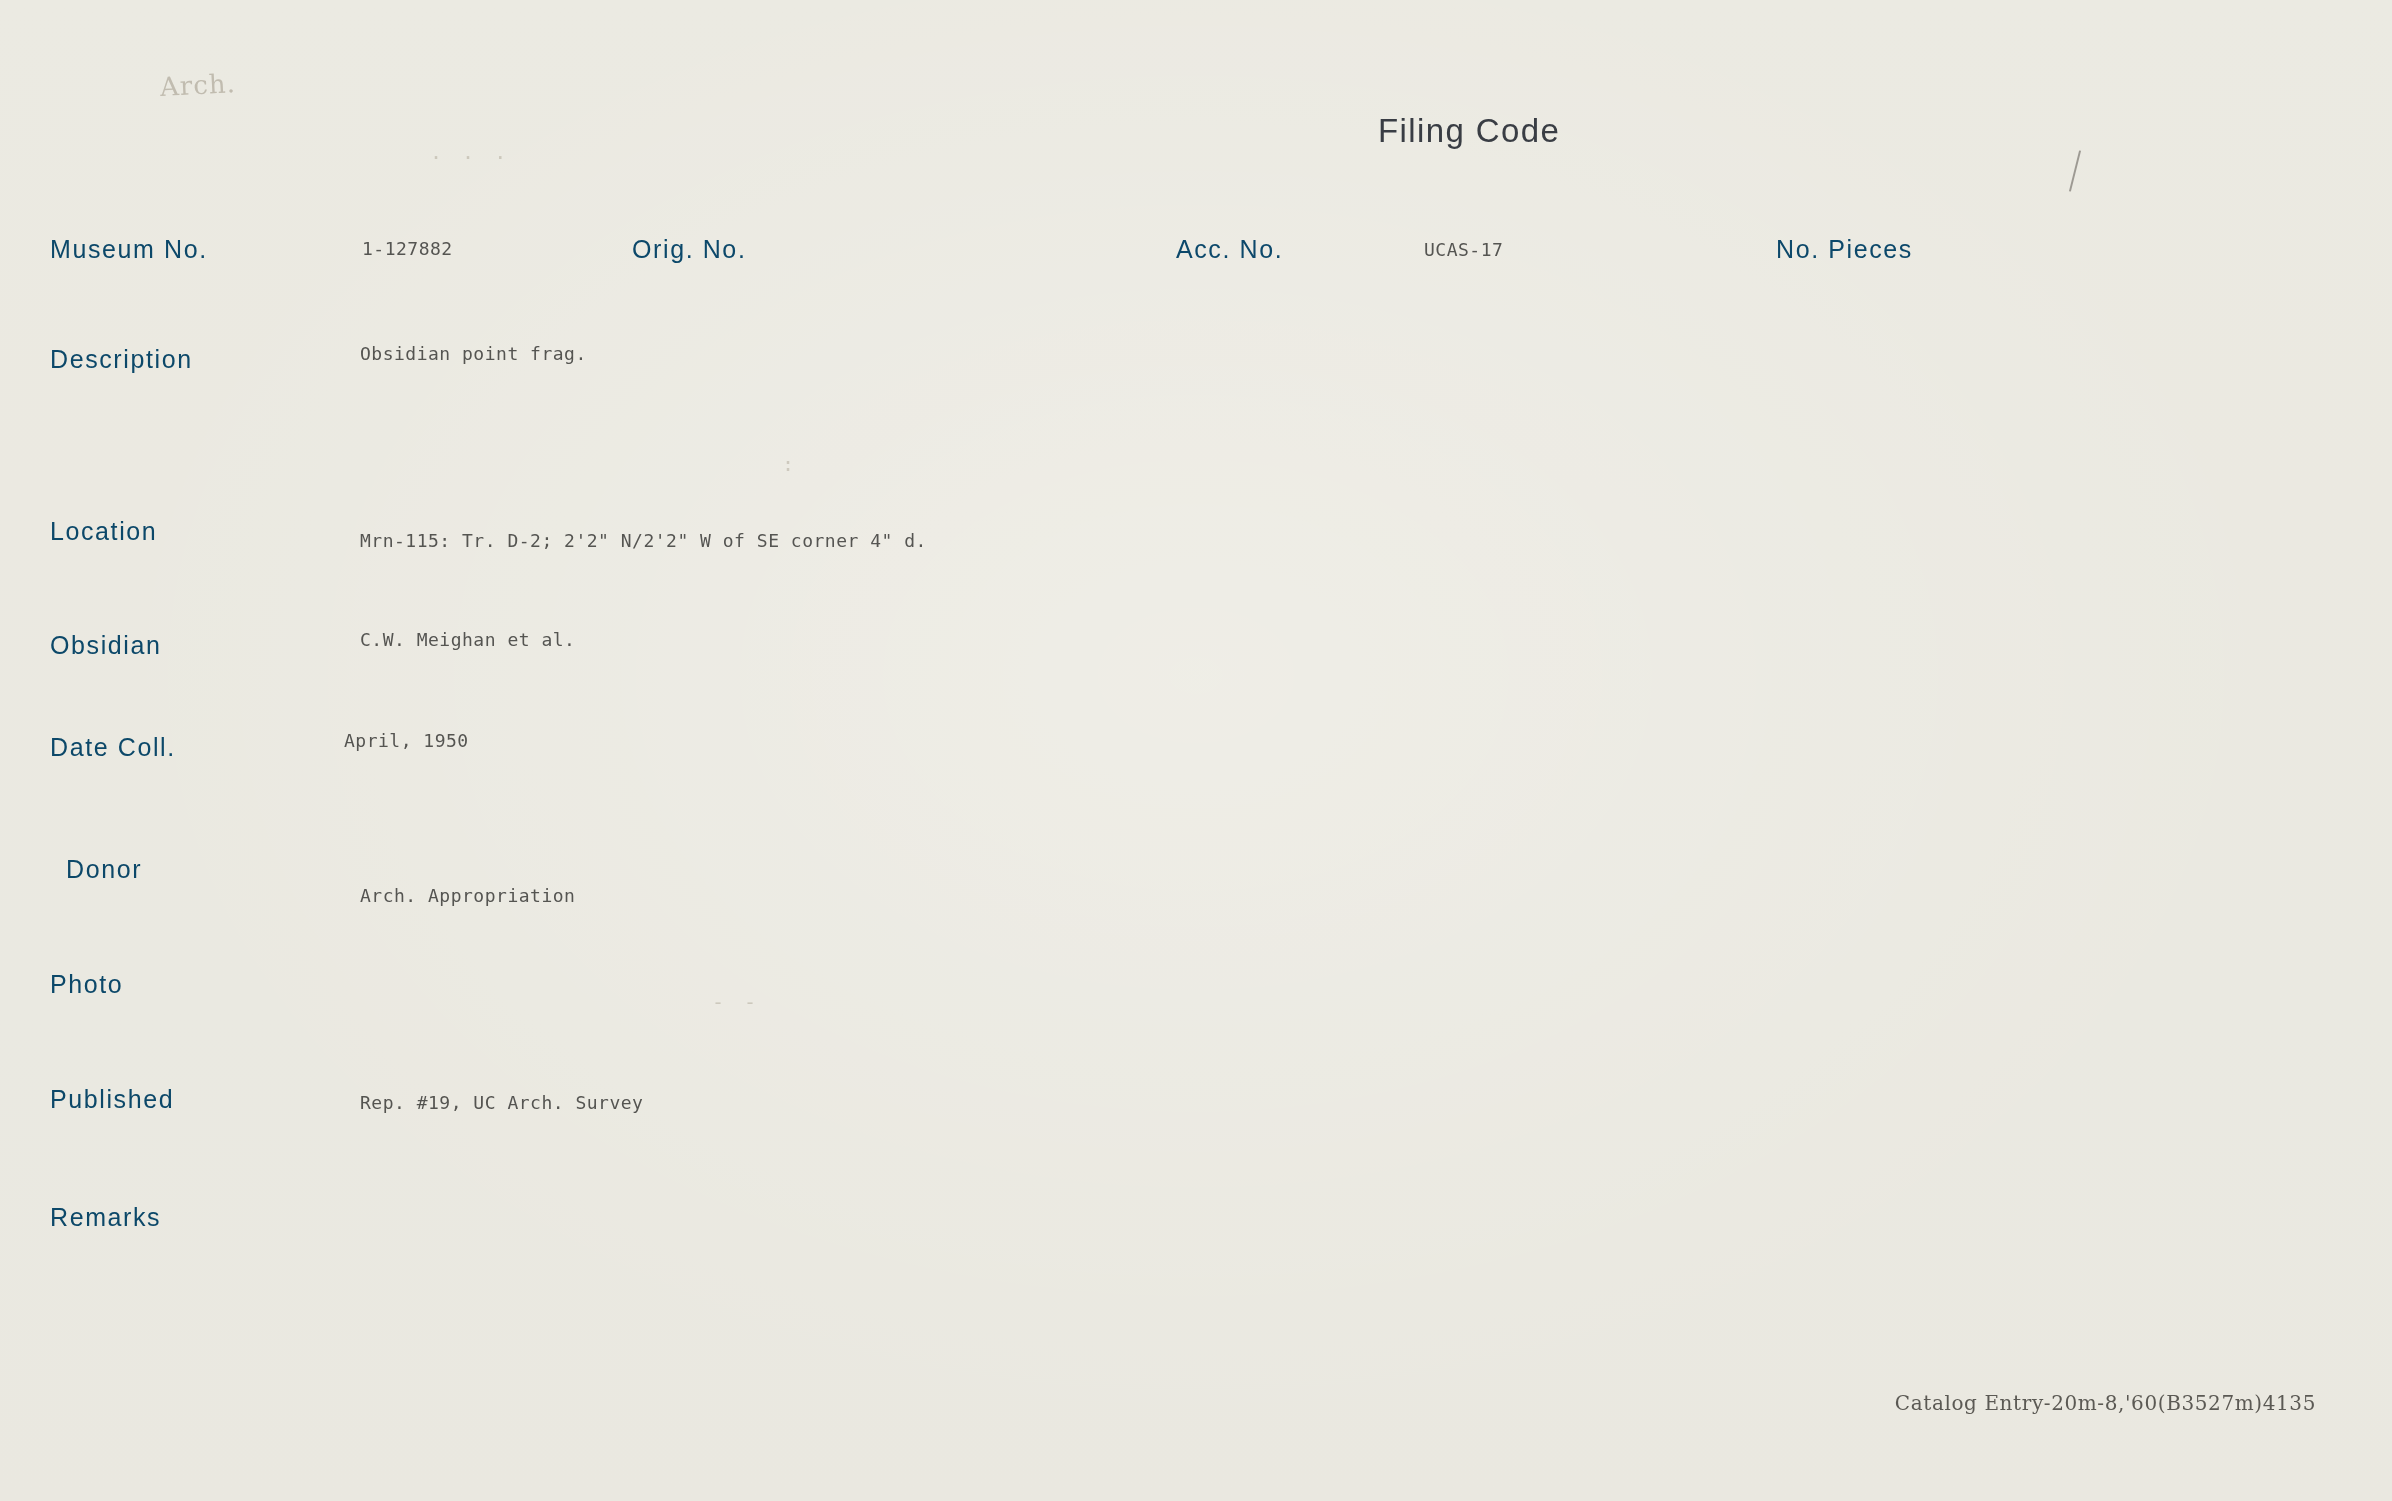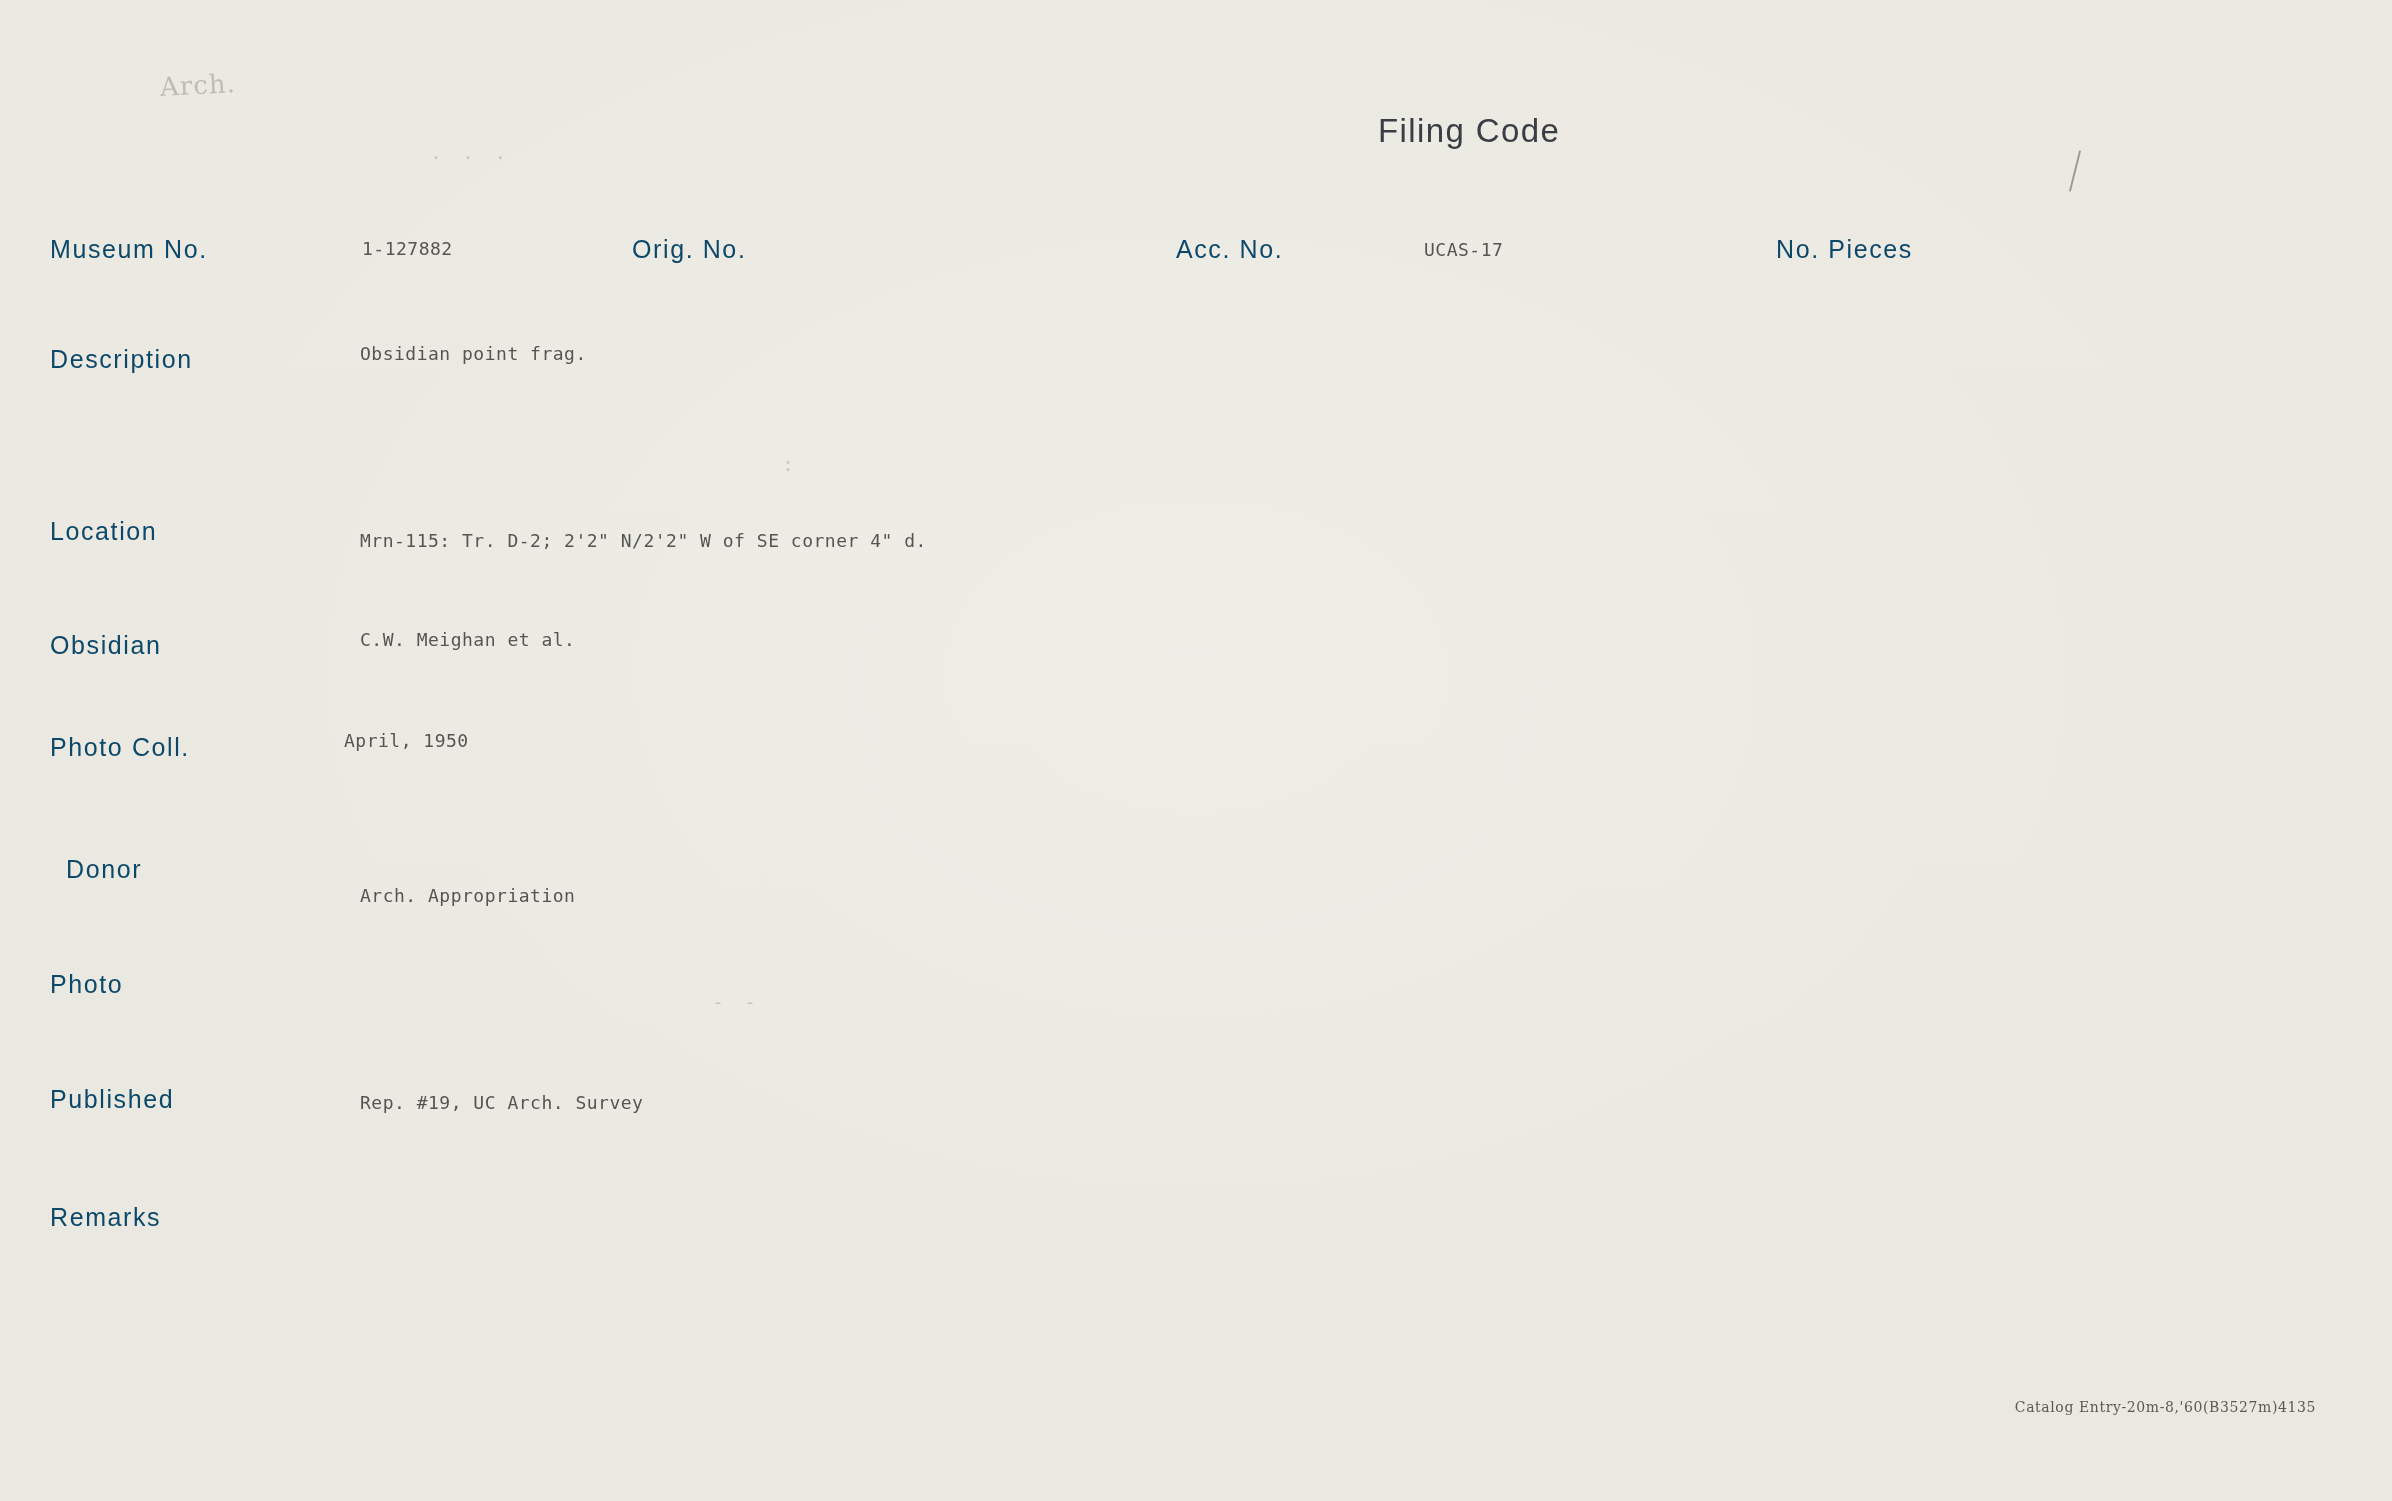--- a/index.html
+++ b/index.html
@@ -89,21 +89,21 @@
     opacity: 0.9;
     white-space: pre;
   }
 
   
   .footer-print {
     position: absolute;
     right: 76px;
     bottom: 86px;
     font-family: "DejaVu Serif", serif;
-    font-size: 14px;
+    font-size: 20px;
     letter-spacing: 0.6px;
     color: #5e5c58;
     white-space: nowrap;
   }
 
   .filing-code {
     position: absolute;
     left: 1378px;
     top: 112px;
     font-size: 33px;
@@ -141,21 +141,21 @@
 
   <div class="label" style="left:50px; top:345px;">Description</div>
   <div class="typed" style="left:360px; top:343px;">Obsidian point frag.</div>
 
   <div class="label" style="left:50px; top:517px;">Location</div>
   <div class="typed" style="left:360px; top:530px;">Mrn-115: Tr. D-2; 2'2" N/2'2" W of SE corner 4" d.</div>
 
   <div class="label" style="left:50px; top:631px;">Obsidian</div>
   <div class="typed" style="left:360px; top:629px;">C.W. Meighan et al.</div>
 
-  <div class="label" style="left:50px; top:733px;">Photo Coll.</div>
+  <div class="label" style="left:50px; top:733px;">Date Coll.</div>
   <div class="typed" style="left:344px; top:730px;">April, 1950</div>
 
   <div class="label" style="left:66px; top:855px;text-align:center;">Donor</div>
   <div class="typed" style="left:360px; top:885px;">Arch. Appropriation</div>
 
   <div class="label" style="left:50px; top:970px;">Photo</div>
   <div class="typed" style="left:360px; top:970px;"></div>
 
   <div class="label" style="left:50px; top:1085px;">Published</div>
   <div class="typed" style="left:360px; top:1092px;">Rep. #19, UC Arch. Survey</div>

